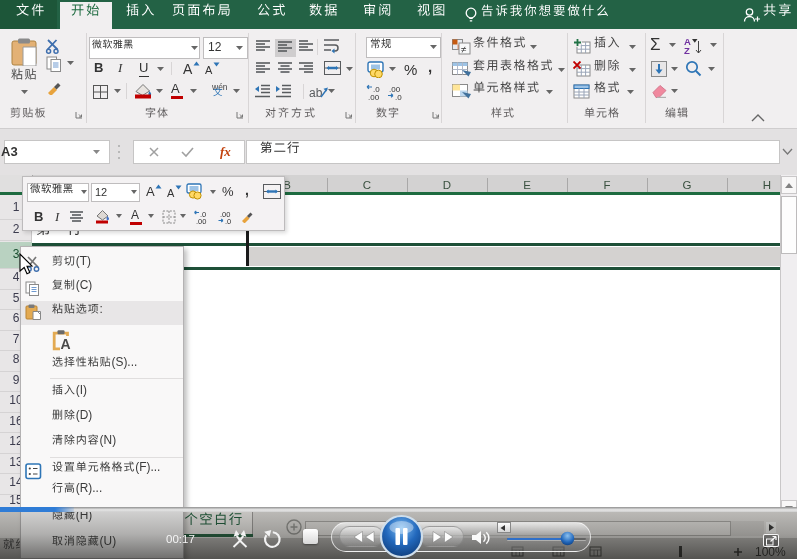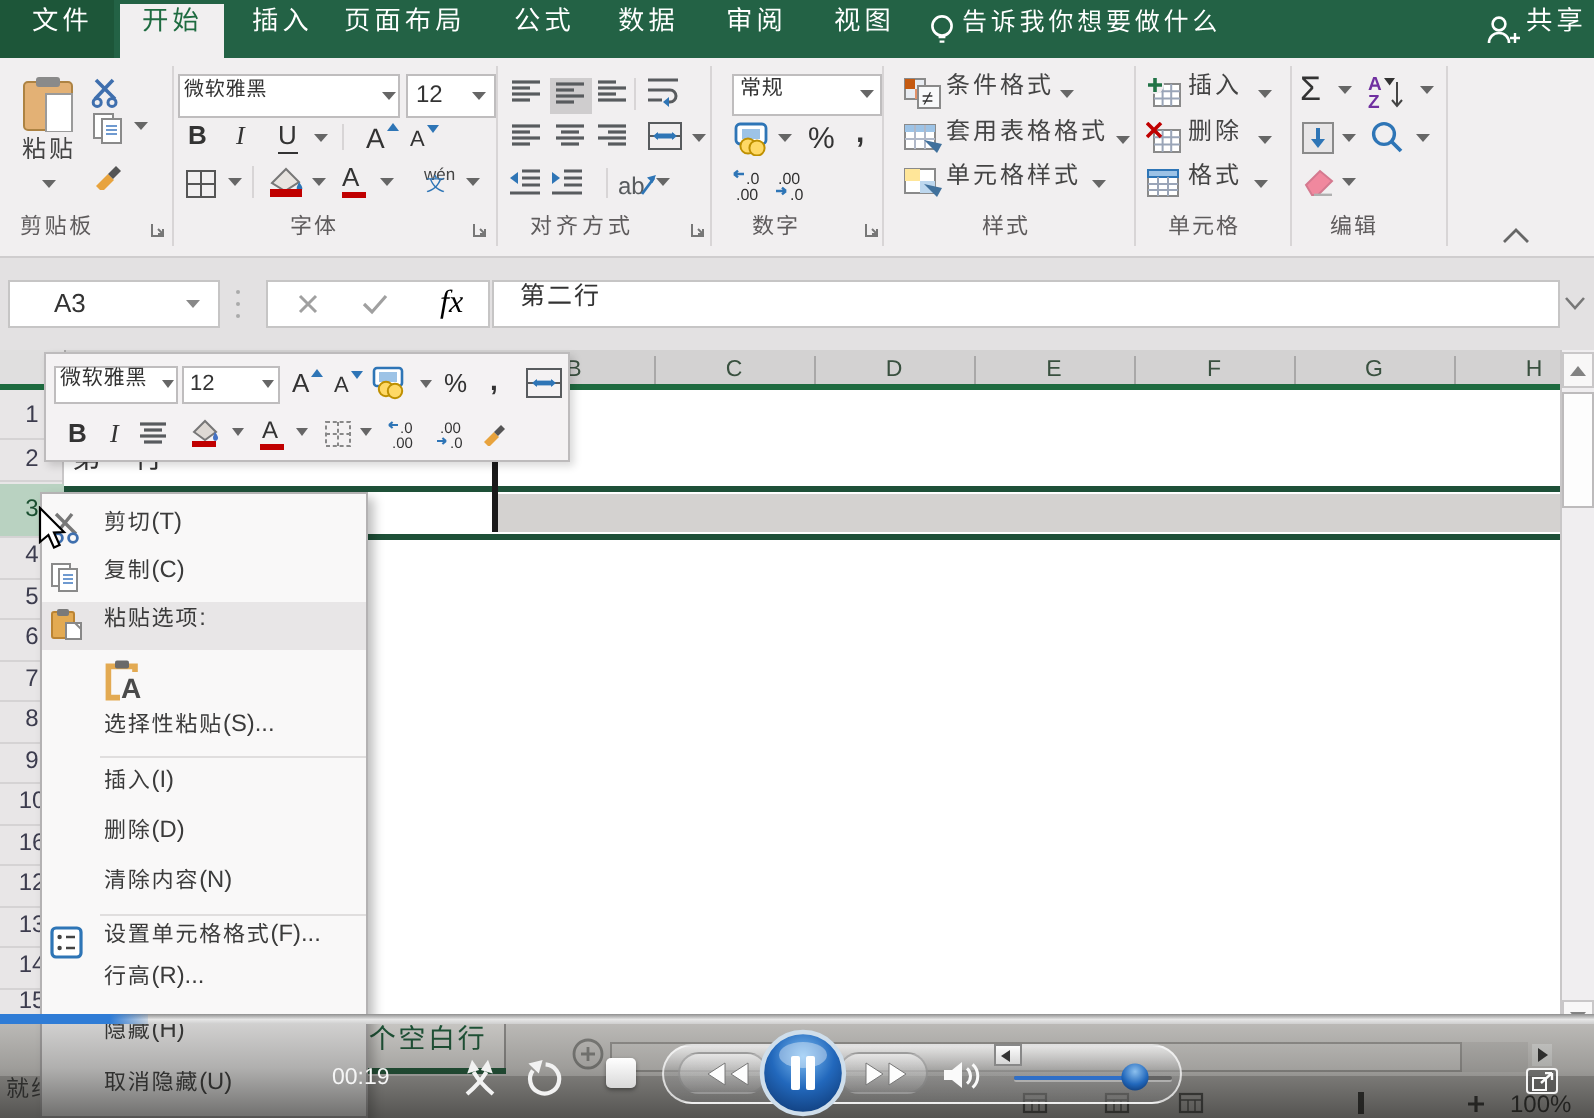--- a/index.html
+++ b/index.html
@@ -507,37 +507,37 @@
   </svg>
 <svg class="ab " style="left:665.0px;top:107.3px;" width="26" height="18" viewBox="0 0 26 18" fill="#5e5b5c">
     <use href="#g7f16" transform="translate(0.0,9.7) scale(0.01100,-0.01100)"></use>
     <use href="#g8f91" transform="translate(12.0,9.7) scale(0.01100,-0.01100)"></use>
   </svg>
 <svg class="ab " style="left:750px;top:112px;" width="16" height="11" viewBox="0 0 16 11">
     <path d="M2 9l6-6 6 6" fill="none" stroke="#666" stroke-width="1.4"></path>
   </svg>
 <div class="ab" style="left:0px;top:129px;width:797px;height:46px;background:#e3e1e2;"></div>
 <div class="ab" style="left:4px;top:140px;width:106px;height:24px;background:#fff;border:1px solid #c6c5c5;box-sizing:border-box;"></div>
-<div class="ab " style="left:27px;top:143.6px;font-family:'Liberation Sans',sans-serif;font-size:13px;font-weight:normal;font-style:normal;color:#333;line-height:16.9px;white-space:nowrap;">A3</div>
+<div class="ab " style="left:1px;top:143.6px;font-family:'Liberation Sans',sans-serif;font-size:13px;font-weight:bold;font-style:normal;color:#333;line-height:16.9px;white-space:nowrap;">A3</div>
 <svg class="ab " style="left:92px;top:149px;" width="9" height="6" viewBox="0 0 9 6">
     <path d="M1 1l3.5 4L8 1z" fill="#888"></path>
   </svg>
 <svg class="ab " style="left:116px;top:144px;" width="6" height="16" viewBox="0 0 6 16">
     <circle cx="3" cy="2" r="1" fill="#aaa"></circle>
     <circle cx="3" cy="8" r="1" fill="#aaa"></circle>
     <circle cx="3" cy="14" r="1" fill="#aaa"></circle>
   </svg>
 <div class="ab" style="left:133px;top:140px;width:112px;height:24px;background:#fff;border:1px solid #c6c5c5;box-sizing:border-box;"></div>
 <svg class="ab " style="left:148px;top:146px;" width="12" height="12" viewBox="0 0 12 12">
     <path d="M2 2l8 8M10 2l-8 8" stroke="#a0a0a0" stroke-width="1.5"></path>
   </svg>
 <svg class="ab " style="left:181px;top:146px;" width="13" height="12" viewBox="0 0 13 12">
     <path d="M1 6l4 4 7-8" stroke="#a0a0a0" stroke-width="1.6" fill="none"></path>
   </svg>
-<div class="ab " style="left:220px;top:143.6px;font-family:'Liberation Serif',sans-serif;font-size:16px;font-weight:normal;font-style:italic;color:#000000;line-height:16.9px;white-space:nowrap;">fx</div>
+<div class="ab " style="left:220px;top:143.6px;font-family:'Liberation Serif',sans-serif;font-size:13px;font-weight:bold;font-style:italic;color:#c2410c;line-height:16.9px;white-space:nowrap;">fx</div>
 <div class="ab" style="left:246px;top:140px;width:534px;height:24px;background:#fff;border:1px solid #c6c5c5;box-sizing:border-box;"></div>
 <svg class="ab " style="left:260.0px;top:140.9px;" width="42" height="20" viewBox="0 0 42 20" fill="#333">
     <use href="#g7b2c" transform="translate(0.0,11.1) scale(0.01250,-0.01250)"></use>
     <use href="#g4e8c" transform="translate(13.5,11.1) scale(0.01250,-0.01250)"></use>
     <use href="#g884c" transform="translate(27.0,11.1) scale(0.01250,-0.01250)"></use>
   </svg>
 <svg class="ab " style="left:781px;top:147px;" width="13" height="10" viewBox="0 0 13 10">
     <path d="M2 2l4.5 5L11 2" fill="none" stroke="#777" stroke-width="1.3"></path>
   </svg>
 <div class="ab" style="left:0px;top:175px;width:780px;height:20px;background:#d3d2d2;"></div>
@@ -839,21 +839,21 @@
 <svg class="ab " style="left:240px;top:210px;" width="15" height="13" viewBox="0 0 15 13">
     <path d="M2 11 L7 6 l2.5 2.5 -5 5z" fill="#e8a33d"></path>
     <path d="M7 6 l3.5-3.5 2 2 -3.5 3.5z" fill="#555"></path>
   </svg>
 <svg class="ab " style="left:19px;top:253px;" width="16" height="24" viewBox="0 0 16 24">
     <path d="M1 1 L1 18 L5.2 14.5 L8 20.8 L10.8 19.5 L8 13.3 L13 13 Z" fill="#fff" stroke="#000" stroke-width="1.1"></path>
   </svg>
 <div class="ab" style="left:0px;top:509px;width:797px;height:50px;background:linear-gradient(to bottom, rgba(35,35,32,0.17) 0%, rgba(35,35,32,0.34) 50%, rgba(26,26,24,0.62) 100%);"></div>
 <div class="ab" style="left:0px;top:506.5px;width:797px;height:5px;background:linear-gradient(to bottom,#8f8f8f,#e6e6e6 55%,#cfcfcf);"></div>
 <div class="ab" style="left:0px;top:506.5px;width:74px;height:5px;background:linear-gradient(to right,#2f7cd6 0 55px,rgba(60,130,215,0.15));"></div>
-<div class="ab " style="left:166px;top:531.5px;font-family:'Liberation Sans',sans-serif;font-size:11.5px;font-weight:normal;font-style:normal;color:#f5f5f5;line-height:15.0px;white-space:nowrap;">00:19</div>
+<div class="ab " style="left:166px;top:531.5px;font-family:'Liberation Sans',sans-serif;font-size:11.5px;font-weight:normal;font-style:normal;color:#f5f5f5;line-height:15.0px;white-space:nowrap;">00:17</div>
 <svg class="ab " style="left:231px;top:529px;" width="18" height="19" viewBox="0 0 18 19">
     <path d="M15.5 18 Q9 12.5 5.8 7" stroke="#f2f2f2" stroke-width="2.1" fill="none"></path>
 <path d="M2.5 18 Q9 12.5 12.2 7" stroke="#f2f2f2" stroke-width="2.1" fill="none"></path>
 <path d="M2.6 7.8 L5.0 0.9 L8.6 6.0 z" fill="#f2f2f2"></path>
     <path d="M15.4 7.8 L13.0 0.9 L9.4 6.0 z" fill="#f2f2f2"></path>
   </svg>
 <svg class="ab " style="left:263px;top:530px;" width="20" height="19" viewBox="0 0 20 19">
     <path d="M3.4 5.2 A7.3 7.3 0 1 0 9.8 2.2" stroke="#f2f2f2" stroke-width="2.1" fill="none"></path>
     <path d="M8.3 0 L1.2 1.8 L6.4 6.8 z" fill="#f2f2f2"></path>
   </svg>

